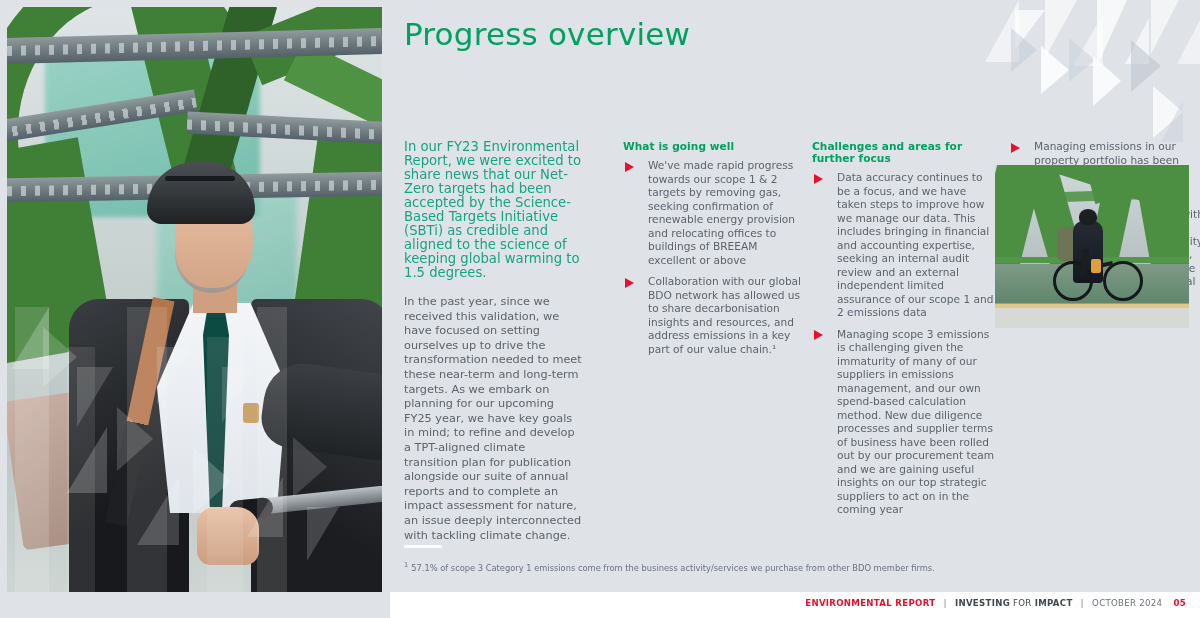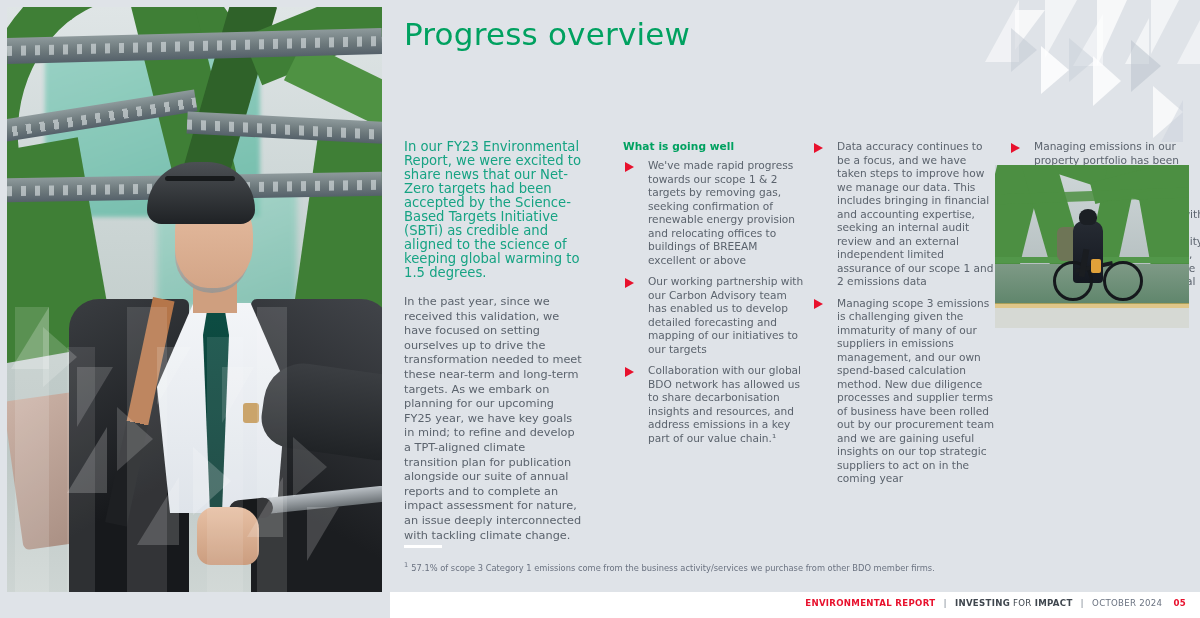--- a/index.html
+++ b/index.html
@@ -312,30 +312,27 @@
 
       <div class="col col-2">
         <div class="col-head">What is going well</div>
         <ul class="bullet-list">
           <li class="bullet">
             <span class="marker"></span>
             <span>We've made rapid progress towards our scope 1 &amp; 2 targets by removing gas, seeking confirmation of renewable energy provision and relocating offices to buildings of BREEAM excellent or above</span>
           </li>
           <li class="bullet">
             <span class="marker"></span>
-            <span>Our working partnership with our Carbon Advisory team has enabled us to develop detailed forecasting and mapping of our initiatives to our targets</span>
-          </li>
-          <li class="bullet">
-            <span class="marker"></span>
             <span>Collaboration with our global BDO network has allowed us to share decarbonisation insights and resources, and address emissions in a key part of our value chain.¹</span>
           </li>
         </ul>
       </div>
 
       <div class="col col-3">
+        <div class="col-head">Challenges and areas for further focus</div>
         <ul class="bullet-list">
           <li class="bullet">
             <span class="marker"></span>
             <span>Data accuracy continues to be a focus, and we have taken steps to improve how we manage our data. This includes bringing in financial and accounting expertise, seeking an internal audit review and an external independent limited assurance of our scope 1 and 2 emissions data</span>
           </li>
           <li class="bullet">
             <span class="marker"></span>
             <span>Managing scope 3 emissions is challenging given the immaturity of many of our suppliers in emissions management, and our own spend-based calculation method. New due diligence processes and supplier terms of business have been rolled out by our procurement team and we are gaining useful insights on our top strategic suppliers to act on in the coming year</span>
           </li>
         </ul>

